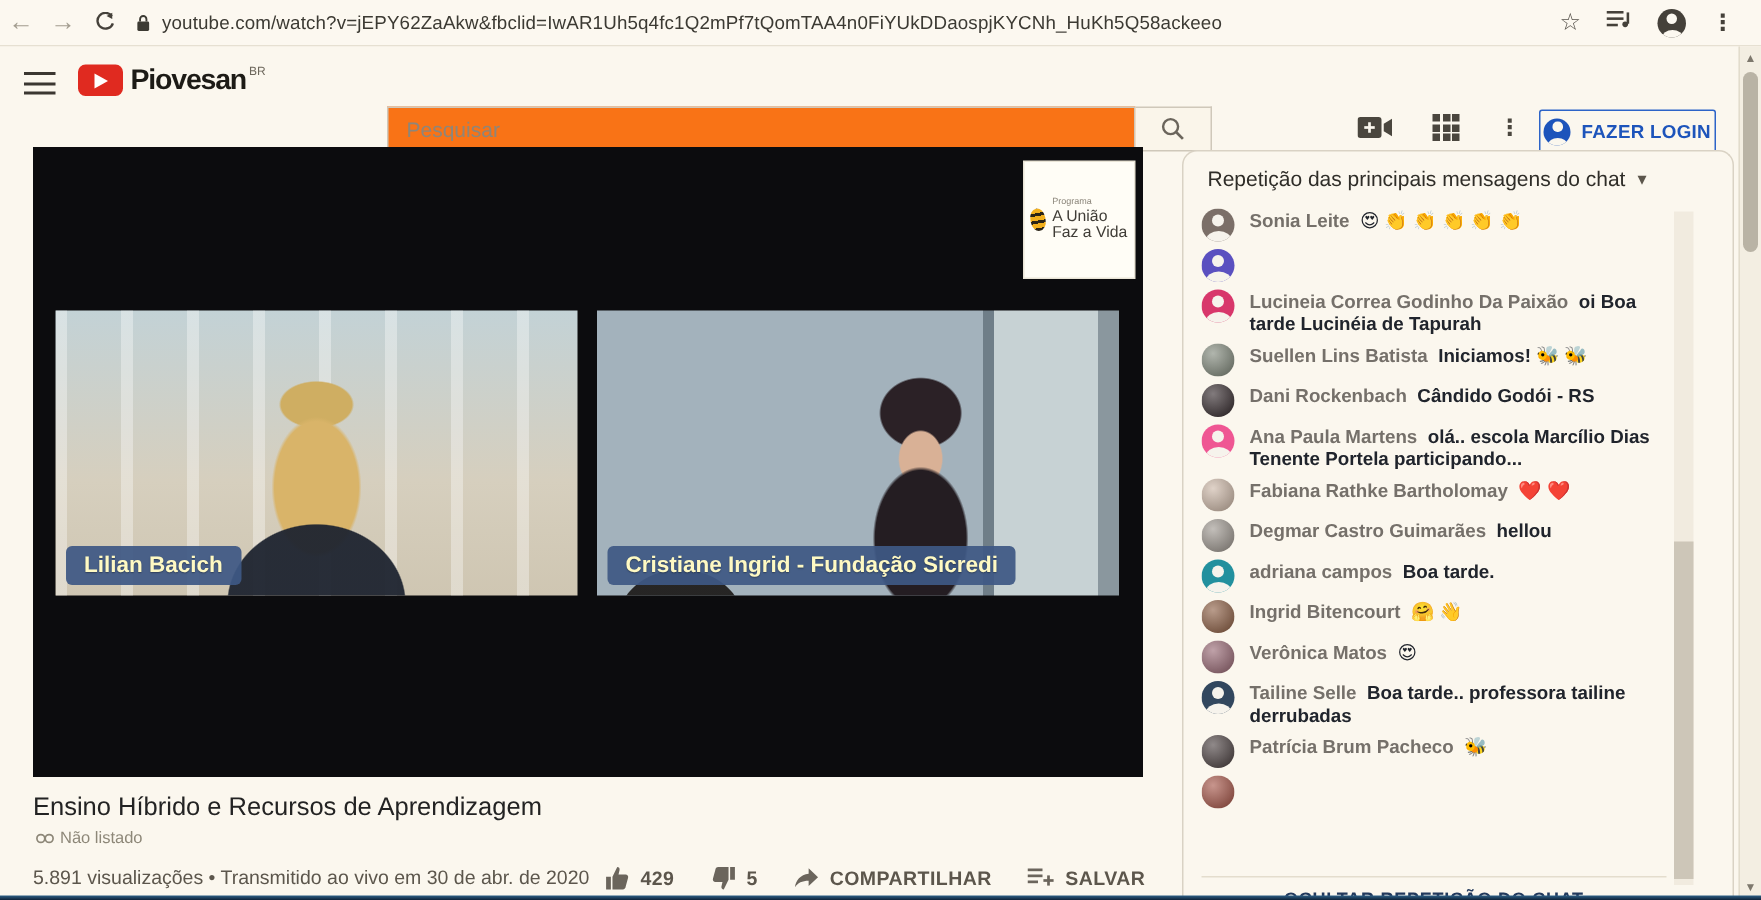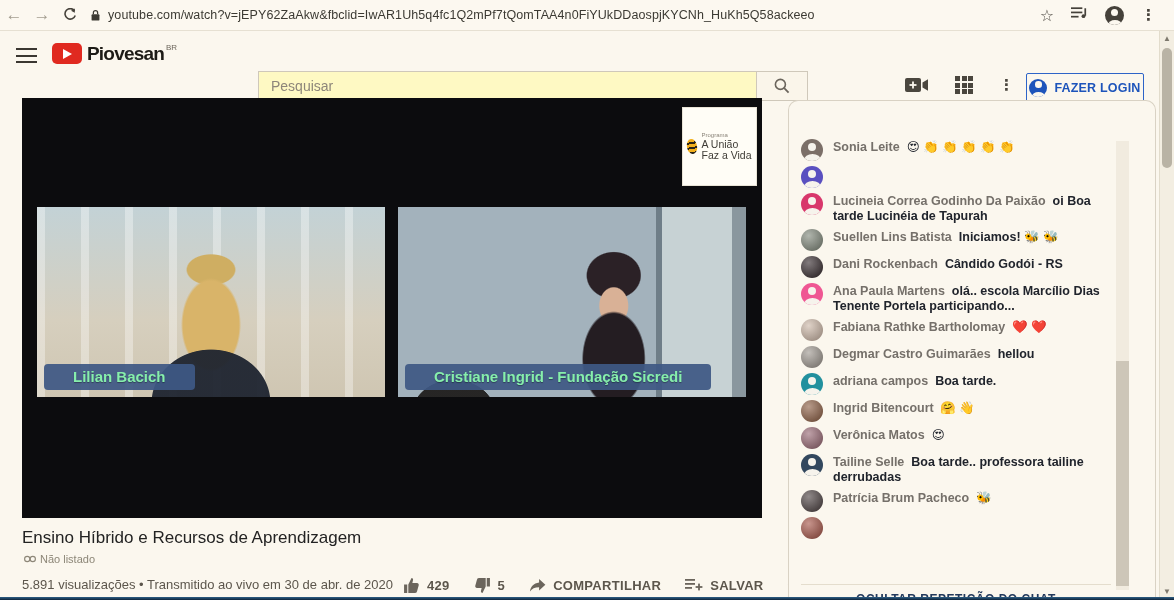--- a/index.html
+++ b/index.html
@@ -22,21 +22,21 @@
 
   
   .masthead { position:absolute; top:31px; left:0; width:1174px; height:49px; background:#fbf7ee; }
   .hamburger { position:absolute; left:16px; top:17px; width:21px; height:15px; cursor:pointer; }
   .hamburger span { display:block; height:2px; background:#3b3731; margin-bottom:4.5px; }
   .yt-logo { position:absolute; left:52px; top:12px; display:flex; align-items:flex-start; cursor:pointer; }
   .yt-play { width:30px; height:21px; background:#e02a20; border-radius:5px; position:relative; margin-right:5px; }
   .yt-play::before { content:""; position:absolute; left:11px; top:5.5px; border-left:9px solid #fff; border-top:5px solid transparent; border-bottom:5px solid transparent; }
   .yt-word { font-size:19px; font-weight:700; color:#1d1b16; letter-spacing:-0.8px; line-height:21px; }
   .yt-country { font-size:8px; color:#6d675c; margin-left:2px; line-height:10px; }
-  .search-box { position:absolute; left:258px; top:40px; width:499px; height:30px; border:1px solid #cfc8ba; background:#fef9c3; display:flex; align-items:center; padding-left:12px; }
+  .search-box { position:absolute; left:258px; top:40px; width:499px; height:30px; border:1px solid #cfc8ba; background:#f97316; display:flex; align-items:center; padding-left:12px; }
   .search-box input { border:none; outline:none; background:transparent; font-size:14px; width:100%; color:#2c2a24; font-family:inherit; }
   .search-box input::placeholder { color:#8d867a; }
   .search-btn { position:absolute; left:757px; top:40px; width:51px; height:30px; border:1px solid #cfc8ba; border-left:none; background:#faf5ea; display:flex; align-items:center; justify-content:center; cursor:pointer; }
   .mast-icons { position:absolute; top:45px; left:905px; display:flex; align-items:center; gap:26px; }
   .mast-icons .icon-btn { cursor:pointer; display:flex; }
   .apps-grid { display:grid; grid-template-columns:repeat(3,5px); grid-template-rows:repeat(3,5px); gap:1.5px; }
   .apps-grid i { background:#4a463e; }
   .mast-dots { font-size:15px; color:#4a463e; font-weight:bold; }
   .login-btn { position:absolute; left:1026px; top:42px; width:118px; height:29px; border:1px solid #2d64c8; border-radius:2px; display:flex; align-items:center; justify-content:center; gap:7px; color:#1d54bb; font-size:12.5px; font-weight:700; letter-spacing:.2px; cursor:pointer; background:transparent; }
   .login-avatar { width:18px; height:18px; border-radius:50%; background:#1d54bb; position:relative; overflow:hidden; }
@@ -61,21 +61,21 @@
       linear-gradient(180deg,#c3d2d6 0%, #d6cfbe 60%, #cfc6b2 100%);
   }
   .tile-right { left:376px;
     background:
       radial-gradient(70px 60px at 16% 110%, rgba(25,22,20,.9) 60%, rgba(25,22,20,0) 61%),
       radial-gradient(56px 84px at 62% 80%, #241d22 54%, rgba(36,29,34,0) 57%),
       radial-gradient(25px 32px at 62% 52%, #d9b196 56%, rgba(217,177,150,0) 60%),
       radial-gradient(44px 38px at 62% 36%, #2b2126 60%, rgba(43,33,38,0) 63%),
       linear-gradient(90deg, #a3b2bc 0 74%, #6f7e88 74% 76%, #c7d2d4 76% 96%, #8a979e 96% 100%);
   }
-  .name-tag { position:absolute; left:7px; bottom:7px; background:rgba(62,88,132,.93); color:#86efac; font-size:15px; font-weight:700; line-height:26px; padding:0 29px; border-radius:4px; white-space:nowrap; text-shadow:0 1px 1px rgba(0,0,0,.35); }
+  .name-tag { position:absolute; left:7px; bottom:7px; background:rgba(62,88,132,.93); color:#fef9c3; font-size:15px; font-weight:700; line-height:26px; padding:0 12px; border-radius:4px; white-space:nowrap; text-shadow:0 1px 1px rgba(0,0,0,.35); }
 
   
   .v-title { position:absolute; left:22px; top:528px; font-size:17px; color:#232323; }
   .v-badge { position:absolute; left:24px; top:553px; display:flex; align-items:center; gap:4px; font-size:11px; color:#8d8778; }
   .v-meta { position:absolute; left:22px; top:577px; font-size:13px; color:#5c564c; }
   .actions { position:absolute; left:403px; top:572px; height:26px; display:flex; align-items:center; gap:24px; color:#5c564c; }
   .act { display:flex; align-items:center; gap:7px; font-size:13px; font-weight:700; letter-spacing:.3px; cursor:pointer; }
   .act svg { flex:0 0 auto; }
   .act .cnt { font-weight:700; }
   .more-dots { font-size:14px; letter-spacing:2px; font-weight:bold; cursor:pointer; }
@@ -253,20 +253,24 @@
         <rect x="0" y="9" width="7" height="1.8" fill="#6b655c"></rect>
         <rect x="13.1" y="5.6" width="1.8" height="6.8" fill="#6b655c"></rect>
         <rect x="10.6" y="8.1" width="6.8" height="1.8" fill="#6b655c"></rect>
       </svg>
     <span>SALVAR</span>
   </div>
   <div class="more-dots">•••</div>
 </div>
 
 <div class="chat">
+  <div class="chat-header">
+    <span class="t">Repetição das principais mensagens do chat</span>
+    <span class="caret">▾</span>
+  </div>
   <div class="chat-msgs">
   <div class="msg">
     <span class="avatar generic" style="background: rgb(123, 111, 104);"></span>
     <div class="msg-body">
       <span class="author">Sonia Leite</span><span class="text">😍 👏 👏 👏 👏 👏</span>
     </div>
   </div>
 
   <div class="msg">
     <span class="avatar generic" style="background: rgb(90, 80, 192);"></span>

